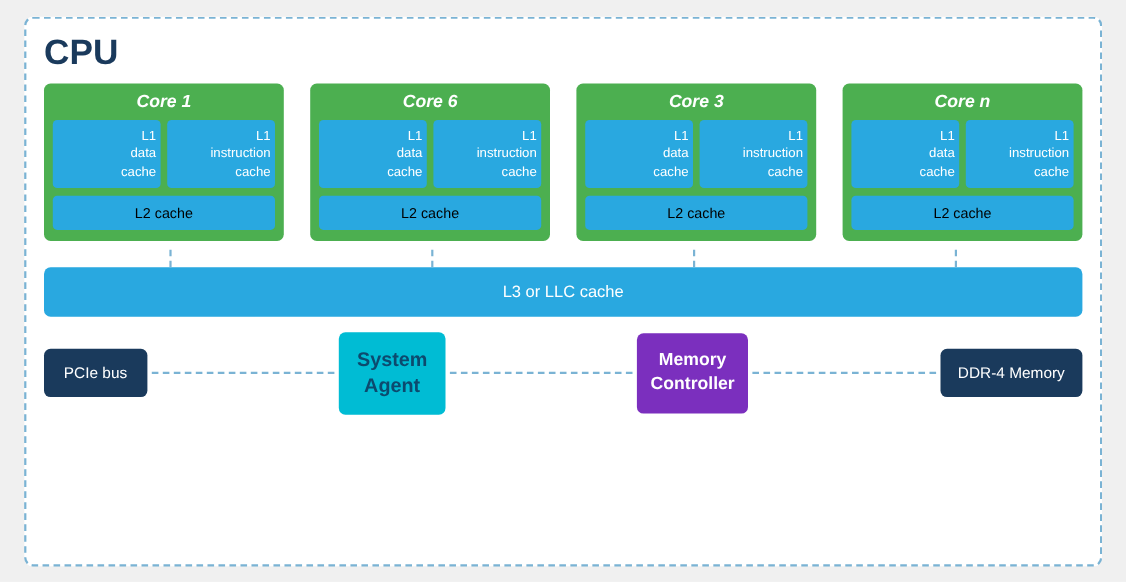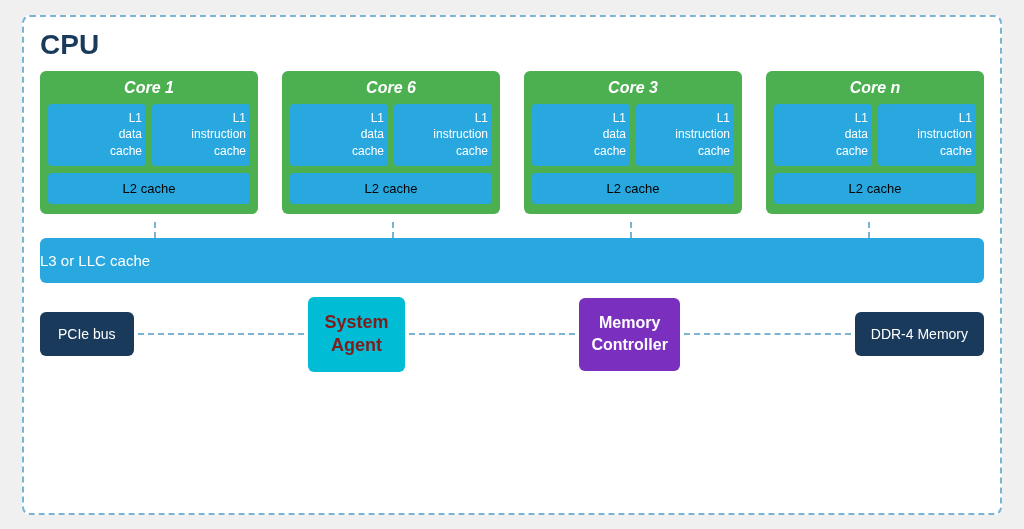--- a/index.html
+++ b/index.html
@@ -16,21 +16,21 @@
     .cpu-container {
       border: 2px dashed #7ab3d4;
       border-radius: 8px;
       background: white;
       width: 980px;
       height: 500px;
       padding: 12px 16px 14px 16px;
       position: relative;
     }
     .cpu-title {
-      font-size: 28px;
+      font-size: 32px;
       font-weight: bold;
       color: #1a3a5c;
       margin-bottom: 10px;
     }
     .cores-row {
       display: flex;
       gap: 24px;
       margin-bottom: 8px;
     }
     .core-box {
@@ -68,21 +68,21 @@
       color: #000000;
       text-align: center;
       font-size: 13px;
       padding: 8px 4px;
       width: 100%;
     }
     .l3-bar {
       background: #29a8e0;
       border-radius: 6px;
       color: white;
-      text-align: left;
+      text-align: center;
       font-size: 15px;
       padding: 14px 0;
       margin-bottom: 14px;
       width: 100%;
     }
     
     .connectors-row {
       display: flex;
       gap: 8px;
       height: 16px;
@@ -116,21 +116,21 @@
       margin-right: 0;
     }
     .dashed-h-line {
       flex: 1;
       border-top: 2px dashed #7ab3d4;
       height: 2px;
       margin: 0 4px;
     }
     .system-agent-box {
       background: #00bcd4;
-      color: #7f1d1d;
+      color: #0c4a6e;
       border-radius: 6px;
       font-size: 18px;
       font-weight: bold;
       padding: 14px 16px;
       text-align: center;
       line-height: 1.3;
       min-width: 90px;
     }
     .memory-controller-box {
       background: #7b2fbe;

